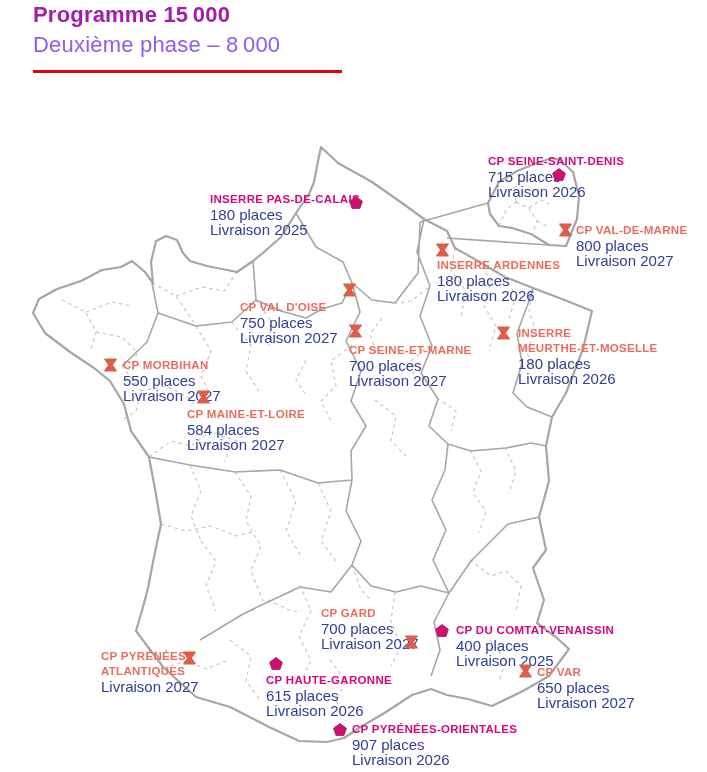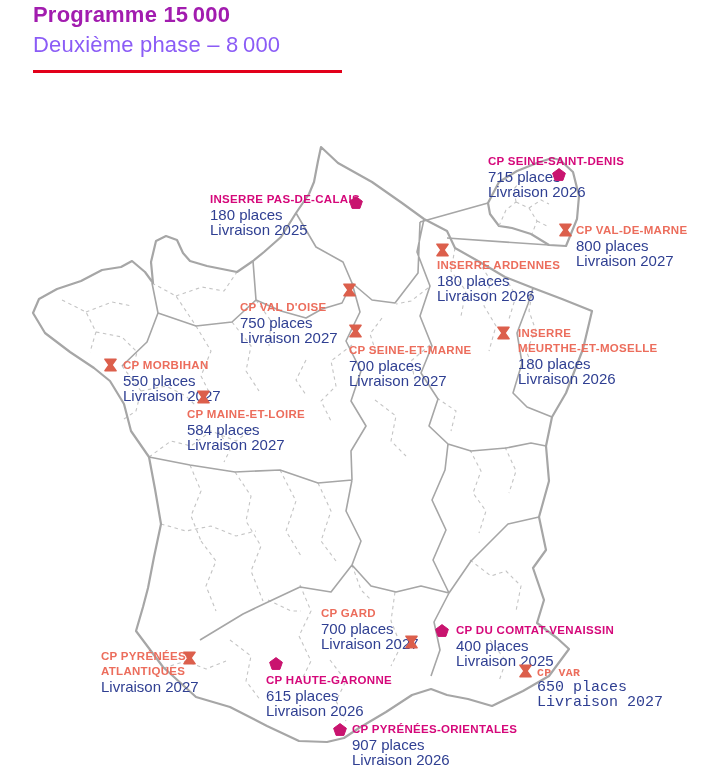--- a/index.html
+++ b/index.html
@@ -146,21 +146,21 @@
           <path d="M1,1.2 H12 L7.9,7 L12,12.8 H1 L5.1,7 Z" fill="#dc5f4c" stroke="#dc5f4c" stroke-width="1.6" stroke-linejoin="round"></path>
         </svg></span>
       <div class="site coral" style="left: 321px; top: 606px;"><div class="site-title">CP GARD</div><div class="site-places">700 places</div><div class="site-delivery">Livraison 2027</div></div>
       <span class="marker" style="left: 405px; top: 635px;"><svg width="13" height="14" viewBox="0 0 13 14">
           <path d="M1,1.2 H12 L7.9,7 L12,12.8 H1 L5.1,7 Z" fill="#dc5f4c" stroke="#dc5f4c" stroke-width="1.6" stroke-linejoin="round"></path>
         </svg></span>
       <div class="site magenta" style="left: 456px; top: 623px;"><div class="site-title">CP DU COMTAT-VENAISSIN</div><div class="site-places">400 places</div><div class="site-delivery">Livraison 2025</div></div>
       <span class="marker" style="left: 435px; top: 623px;"><svg width="14" height="13" viewBox="0 0 14 13">
           <path d="M7,0.6 L13.4,5.3 L10.9,12.4 H3.1 L0.6,5.3 Z" fill="#c9146f" stroke="#c9146f" stroke-width="1" stroke-linejoin="round"></path>
         </svg></span>
-      <div class="site coral" style="left: 537px; top: 665px; font-family: Liberation Mono, monospace;"><div class="site-title">CP VAR</div><div class="site-places">650 places</div><div class="site-delivery">Livraison 2027</div></div>
+      <div class="site coral" style="left: 537px; top: 665px;"><div class="site-title">CP VAR</div><div class="site-places">650 places</div><div class="site-delivery">Livraison 2027</div></div>
       <span class="marker" style="left: 519px; top: 664px;"><svg width="13" height="14" viewBox="0 0 13 14">
           <path d="M1,1.2 H12 L7.9,7 L12,12.8 H1 L5.1,7 Z" fill="#dc5f4c" stroke="#dc5f4c" stroke-width="1.6" stroke-linejoin="round"></path>
         </svg></span>
       <div class="site coral" style="left: 101px; top: 649px;"><div class="site-title">CP PYRÉNÉES-
 ATLANTIQUES</div><div class="site-delivery">Livraison 2027</div></div>
       <span class="marker" style="left: 183px; top: 651px;"><svg width="13" height="14" viewBox="0 0 13 14">
           <path d="M1,1.2 H12 L7.9,7 L12,12.8 H1 L5.1,7 Z" fill="#dc5f4c" stroke="#dc5f4c" stroke-width="1.6" stroke-linejoin="round"></path>
         </svg></span>
       <div class="site magenta" style="left: 266px; top: 673px;"><div class="site-title">CP HAUTE-GARONNE</div><div class="site-places">615 places</div><div class="site-delivery">Livraison 2026</div></div>
       <span class="marker" style="left: 269px; top: 656px;"><svg width="14" height="13" viewBox="0 0 14 13">

